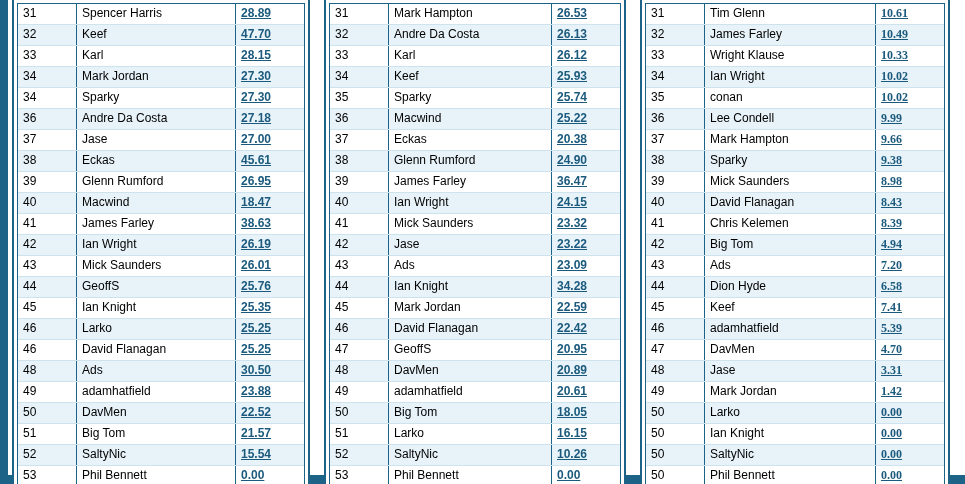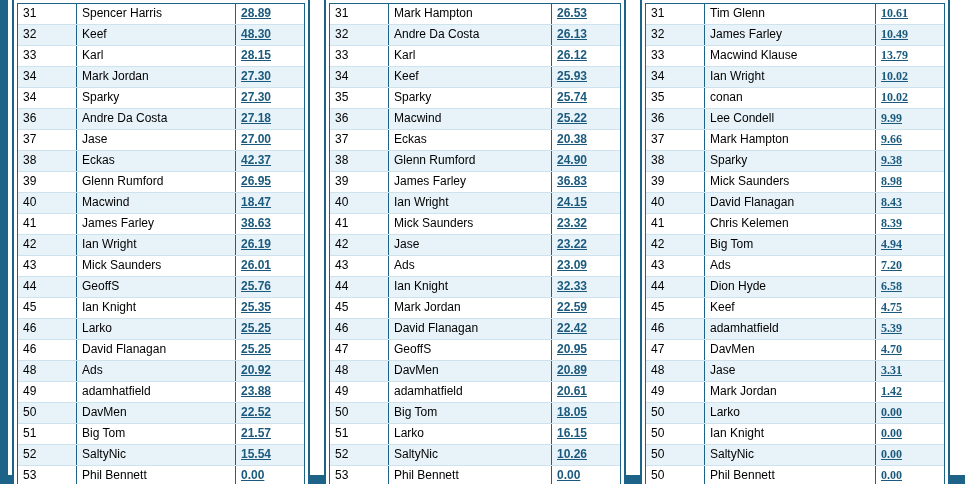--- a/index.html
+++ b/index.html
@@ -105,21 +105,21 @@
         <table class="rank-table">
           <tbody id="tbody-0">
               <tr class="row-odd">
                 <td class="c-pos">31</td>
                 <td class="c-name">Spencer Harris</td>
                 <td class="c-val"><span>28.89</span></td>
               </tr>
               <tr class="row-even">
                 <td class="c-pos">32</td>
                 <td class="c-name">Keef</td>
-                <td class="c-val"><span>48.30</span></td>
+                <td class="c-val"><span>47.70</span></td>
               </tr>
               <tr class="row-odd">
                 <td class="c-pos">33</td>
                 <td class="c-name">Karl</td>
                 <td class="c-val"><span>28.15</span></td>
               </tr>
               <tr class="row-even">
                 <td class="c-pos">34</td>
                 <td class="c-name">Mark Jordan</td>
                 <td class="c-val"><span>27.30</span></td>
@@ -135,21 +135,21 @@
                 <td class="c-val"><span>27.18</span></td>
               </tr>
               <tr class="row-odd">
                 <td class="c-pos">37</td>
                 <td class="c-name">Jase</td>
                 <td class="c-val"><span>27.00</span></td>
               </tr>
               <tr class="row-even">
                 <td class="c-pos">38</td>
                 <td class="c-name">Eckas</td>
-                <td class="c-val"><span>42.37</span></td>
+                <td class="c-val"><span>45.61</span></td>
               </tr>
               <tr class="row-odd">
                 <td class="c-pos">39</td>
                 <td class="c-name">Glenn Rumford</td>
                 <td class="c-val"><span>26.95</span></td>
               </tr>
               <tr class="row-even">
                 <td class="c-pos">40</td>
                 <td class="c-name">Macwind</td>
                 <td class="c-val"><span>18.47</span></td>
@@ -185,21 +185,21 @@
                 <td class="c-val"><span>25.25</span></td>
               </tr>
               <tr class="row-odd">
                 <td class="c-pos">46</td>
                 <td class="c-name">David Flanagan</td>
                 <td class="c-val"><span>25.25</span></td>
               </tr>
               <tr class="row-even">
                 <td class="c-pos">48</td>
                 <td class="c-name">Ads</td>
-                <td class="c-val"><span>20.92</span></td>
+                <td class="c-val"><span>30.50</span></td>
               </tr>
               <tr class="row-odd">
                 <td class="c-pos">49</td>
                 <td class="c-name">adamhatfield</td>
                 <td class="c-val"><span>23.88</span></td>
               </tr>
               <tr class="row-even">
                 <td class="c-pos">50</td>
                 <td class="c-name">DavMen</td>
                 <td class="c-val"><span>22.52</span></td>
@@ -264,21 +264,21 @@
                 <td class="c-val"><span>20.38</span></td>
               </tr>
               <tr class="row-even">
                 <td class="c-pos">38</td>
                 <td class="c-name">Glenn Rumford</td>
                 <td class="c-val"><span>24.90</span></td>
               </tr>
               <tr class="row-odd">
                 <td class="c-pos">39</td>
                 <td class="c-name">James Farley</td>
-                <td class="c-val"><span>36.83</span></td>
+                <td class="c-val"><span>36.47</span></td>
               </tr>
               <tr class="row-even">
                 <td class="c-pos">40</td>
                 <td class="c-name">Ian Wright</td>
                 <td class="c-val"><span>24.15</span></td>
               </tr>
               <tr class="row-odd">
                 <td class="c-pos">41</td>
                 <td class="c-name">Mick Saunders</td>
                 <td class="c-val"><span>23.32</span></td>
@@ -289,21 +289,21 @@
                 <td class="c-val"><span>23.22</span></td>
               </tr>
               <tr class="row-odd">
                 <td class="c-pos">43</td>
                 <td class="c-name">Ads</td>
                 <td class="c-val"><span>23.09</span></td>
               </tr>
               <tr class="row-even">
                 <td class="c-pos">44</td>
                 <td class="c-name">Ian Knight</td>
-                <td class="c-val"><span>32.33</span></td>
+                <td class="c-val"><span>34.28</span></td>
               </tr>
               <tr class="row-odd">
                 <td class="c-pos">45</td>
                 <td class="c-name">Mark Jordan</td>
                 <td class="c-val"><span>22.59</span></td>
               </tr>
               <tr class="row-even">
                 <td class="c-pos">46</td>
                 <td class="c-name">David Flanagan</td>
                 <td class="c-val"><span>22.42</span></td>
@@ -357,22 +357,22 @@
                 <td class="c-name">Tim Glenn</td>
                 <td class="c-val"><span>10.61</span></td>
               </tr>
               <tr class="row-even">
                 <td class="c-pos">32</td>
                 <td class="c-name">James Farley</td>
                 <td class="c-val"><span>10.49</span></td>
               </tr>
               <tr class="row-odd">
                 <td class="c-pos">33</td>
-                <td class="c-name">Macwind Klause</td>
-                <td class="c-val"><span>13.79</span></td>
+                <td class="c-name">Wright Klause</td>
+                <td class="c-val"><span>10.33</span></td>
               </tr>
               <tr class="row-even">
                 <td class="c-pos">34</td>
                 <td class="c-name">Ian Wright</td>
                 <td class="c-val"><span>10.02</span></td>
               </tr>
               <tr class="row-odd">
                 <td class="c-pos">35</td>
                 <td class="c-name">conan</td>
                 <td class="c-val"><span>10.02</span></td>
@@ -418,21 +418,21 @@
                 <td class="c-val"><span>7.20</span></td>
               </tr>
               <tr class="row-even">
                 <td class="c-pos">44</td>
                 <td class="c-name">Dion Hyde</td>
                 <td class="c-val"><span>6.58</span></td>
               </tr>
               <tr class="row-odd">
                 <td class="c-pos">45</td>
                 <td class="c-name">Keef</td>
-                <td class="c-val"><span>4.75</span></td>
+                <td class="c-val"><span>7.41</span></td>
               </tr>
               <tr class="row-even">
                 <td class="c-pos">46</td>
                 <td class="c-name">adamhatfield</td>
                 <td class="c-val"><span>5.39</span></td>
               </tr>
               <tr class="row-odd">
                 <td class="c-pos">47</td>
                 <td class="c-name">DavMen</td>
                 <td class="c-val"><span>4.70</span></td>

